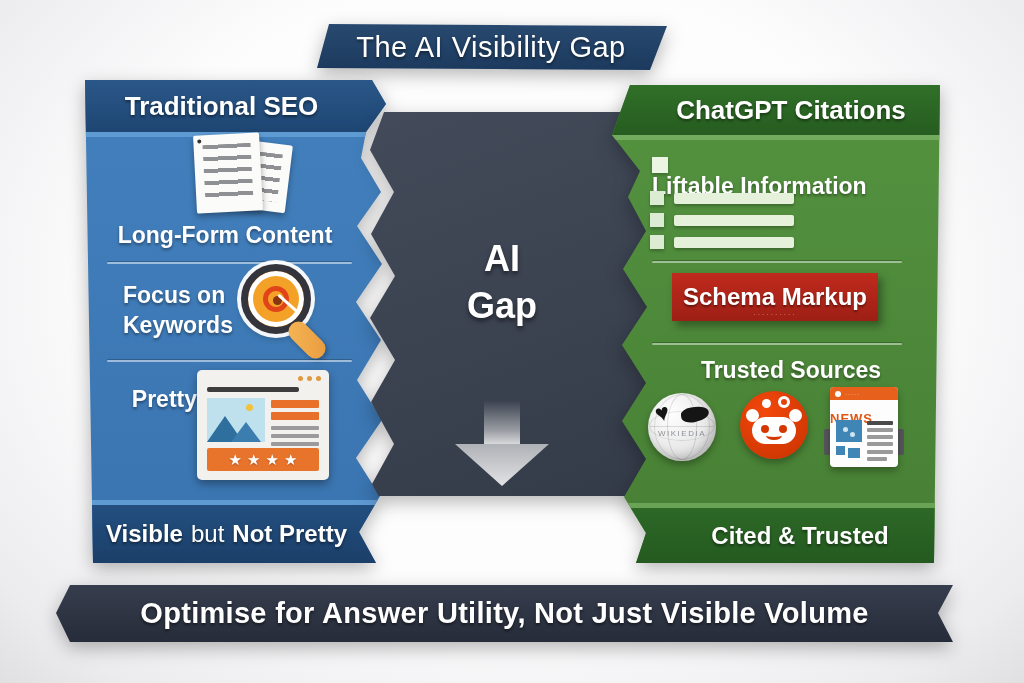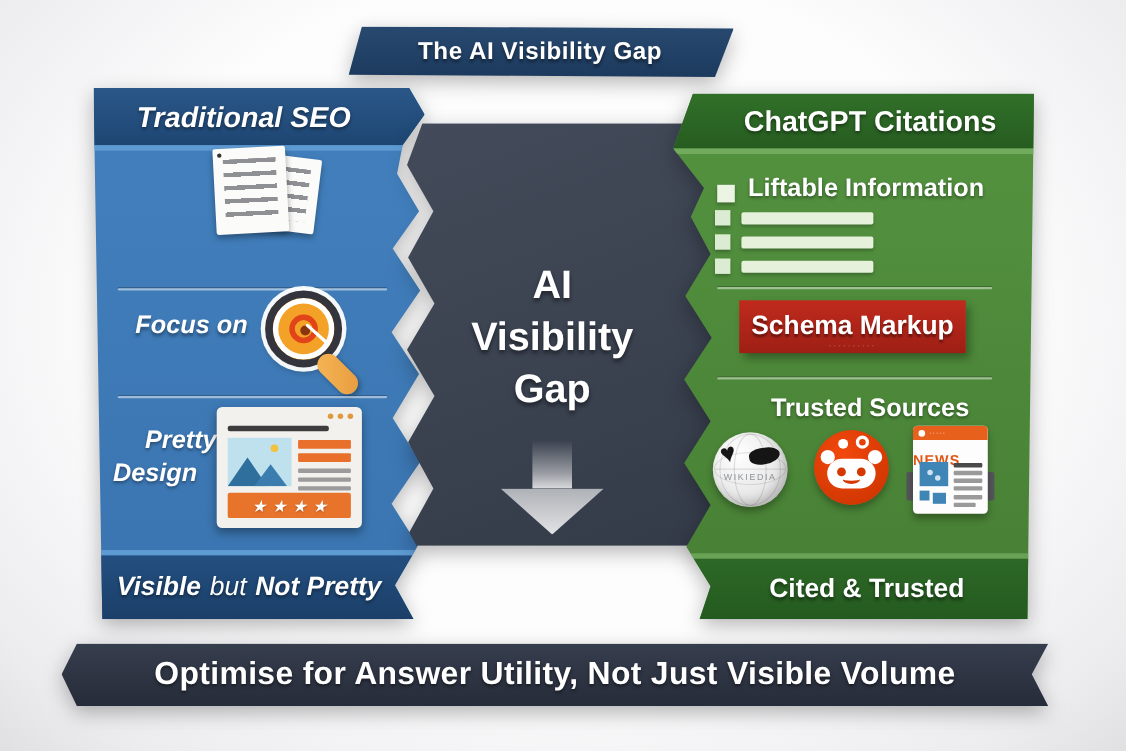--- a/index.html
+++ b/index.html
@@ -11,25 +11,25 @@
   .shadow-wrap{ position:absolute; filter:drop-shadow(0 6px 9px rgba(0,0,0,.28)); }
   .clip{ position:relative; width:100%; height:100%; }
 
   
   .banner-wrap{ left:315px; top:24px; width:352px; height:46px; }
   .banner{
     clip-path:polygon(14px 0px, 352px 2px, 335px 46px, 2px 44px);
     background:linear-gradient(180deg,#28496f,#1c3a5e);
     display:flex; align-items:center; justify-content:center;
   }
-  .banner-title{ color:#fff; font-size:22px; font-weight:bold; letter-spacing:.5px;
+  .banner-title{ color:#fff; font-size:29px; font-weight:normal; letter-spacing:.5px;
     text-shadow:0 2px 3px rgba(0,0,0,.45); }
 
   
-  .left-wrap{ left:85px; top:80px; width:313px; height:483px;font-style:italic; }
+  .left-wrap{ left:85px; top:80px; width:313px; height:483px; }
   .left-panel{
     clip-path:polygon(0px 0px, 287px 0px, 301px 24px, 281px 52px, 276px 78px, 296px 112px,
       272px 146px, 297px 184px, 271px 222px, 296px 260px, 272px 300px, 297px 340px,
       271px 378px, 295px 416px, 274px 452px, 291px 483px, 8px 483px);
     background:linear-gradient(180deg,#4280bd,#3a74b0);
   }
   .left-header{ position:absolute; left:0; top:0; width:100%; height:52px;
     background:linear-gradient(180deg,#2a5788,#1e4673);
     display:flex; align-items:center; justify-content:center; padding-right:40px; }
   .left-header-strip{ position:absolute; left:0; top:52px; width:100%; height:5px; background:#5f9bd3; }
@@ -103,24 +103,24 @@
     clip-path:polygon(18px 0px, 328px 0px, 322px 478px, 24px 478px, 34px 448px, 12px 412px,
       34px 374px, 10px 336px, 34px 298px, 10px 260px, 35px 222px, 11px 184px, 34px 146px,
       16px 112px, 28px 86px, 0px 50px);
     background:linear-gradient(180deg,#549340,#477f34);
   }
   .right-header{ position:absolute; left:0; top:0; width:100%; height:50px;
     background:linear-gradient(180deg,#317029,#265c20);
     display:flex; align-items:center; justify-content:center; padding-left:30px; }
   .right-header-strip{ position:absolute; left:0; top:50px; width:100%; height:5px; background:#72aa5e; }
   .right-footer-strip{ position:absolute; left:0; top:418px; width:100%; height:5px; background:#6aa356; }
-  .right-footer{ position:absolute; left:0; top:423px; width:100%; height:55px;
+  .right-footer{ position:absolute; left:12px; top:423px; width:100%; height:55px;
     background:linear-gradient(180deg,#2d6827,#245a1f);
     display:flex; align-items:center; justify-content:center; padding-left:24px; }
-  .lift-head{ position:absolute; left:40px; top:72px; display:flex; align-items:flex-end; gap:12px; }
+  .lift-head{ position:absolute; left:40px; top:72px; display:flex; align-items:flex-start; gap:0;flex-direction:column; }
   .lift-square{ width:16px; height:16px; background:#ecf5e4; box-shadow:0 2px 3px rgba(0,0,0,.25); }
   .lift-row{ position:absolute; left:38px; display:flex; align-items:center; gap:10px; }
   .lift-row .sq{ width:14px; height:14px; background:#dcecd2; box-shadow:0 2px 3px rgba(0,0,0,.25); }
   .lift-row .bar{ width:120px; height:11px; background:#e6f1dc; border-radius:2px; box-shadow:0 2px 3px rgba(0,0,0,.25); }
   .divider-green{ position:absolute; height:2px; background:rgba(255,255,255,.45);
     box-shadow:0 -1px 0 rgba(0,0,0,.22); border-radius:1px; }
   .schema-btn{ position:absolute; left:60px; top:188px; width:206px; height:48px;
     background:linear-gradient(180deg,#c02a1d,#9e1f15);
     box-shadow:4px 5px 8px rgba(0,0,0,.35); display:flex; align-items:center; justify-content:center; }
   .schema-text{ color:#fff; font-size:24px; font-weight:bold; text-shadow:0 2px 2px rgba(0,0,0,.4); }
@@ -202,36 +202,37 @@
 
       <div class="doc-icon">
         <div class="page page-back">
           <div class="page-lines"></div>
         </div>
         <div class="page page-front">
           <div class="page-dot"></div>
           <div class="page-lines"></div>
         </div>
       </div>
+      <div class="item-label" style="position:absolute; left:0; top:142px; width:280px; text-align:center;">Long-Form Content</div>
 
       <div class="divider" style="left:22px; top:182px; width:245px;"></div>
 
       <div class="item-label" style="position:absolute; left:38px; top:202px;">Focus on</div>
+      <div class="item-label" style="position:absolute; left:38px; top:232px;">Keywords</div>
       <div class="mag-icon">
         <div class="lens"></div>
         <div class="lens-ring" style="left:28px; top:24px;"></div>
         <div class="lens-dot" style="left:38px; top:34px;"></div>
         <div class="lens-glint" style="left:40px; top:40px;"></div>
         <div class="mag-handle"></div>
       </div>
 
       <div class="divider" style="left:22px; top:280px; width:245px;"></div>
 
       <div class="item-label" style="position:absolute; left:0px; top:306px; width:112px; text-align:right;">Pretty</div>
-      <div class="item-label" style="position:absolute; left:0px; top:336px; width:112px; text-align:center;">Design</div>
 
       <div class="browser">
         <div class="b-dot" style="right:8px;"></div>
         <div class="b-dot" style="right:17px;"></div>
         <div class="b-dot" style="right:26px;"></div>
         <div class="b-bar-dark"></div>
         <div class="b-img">
           <div class="b-sun"></div>
           <div class="mt mt1"></div>
           <div class="mt mt2"></div>
@@ -252,21 +253,20 @@
         <span class="panel-footer-text footer-normal">but</span>
         <span class="panel-footer-text">Not Pretty</span>
       </div>
     </div>
   </div>
 
   <div class="shadow-wrap gap-wrap">
     <div class="clip gap-panel">
       <div class="gap-text">
         <div>AI</div>
-        <div>Visibility</div>
         <div>Gap</div>
       </div>
       <div class="gap-arrow">
         <div class="arrow-shaft"></div>
         <div class="arrow-head"></div>
       </div>
     </div>
   </div>
 
   <div class="shadow-wrap right-wrap">

